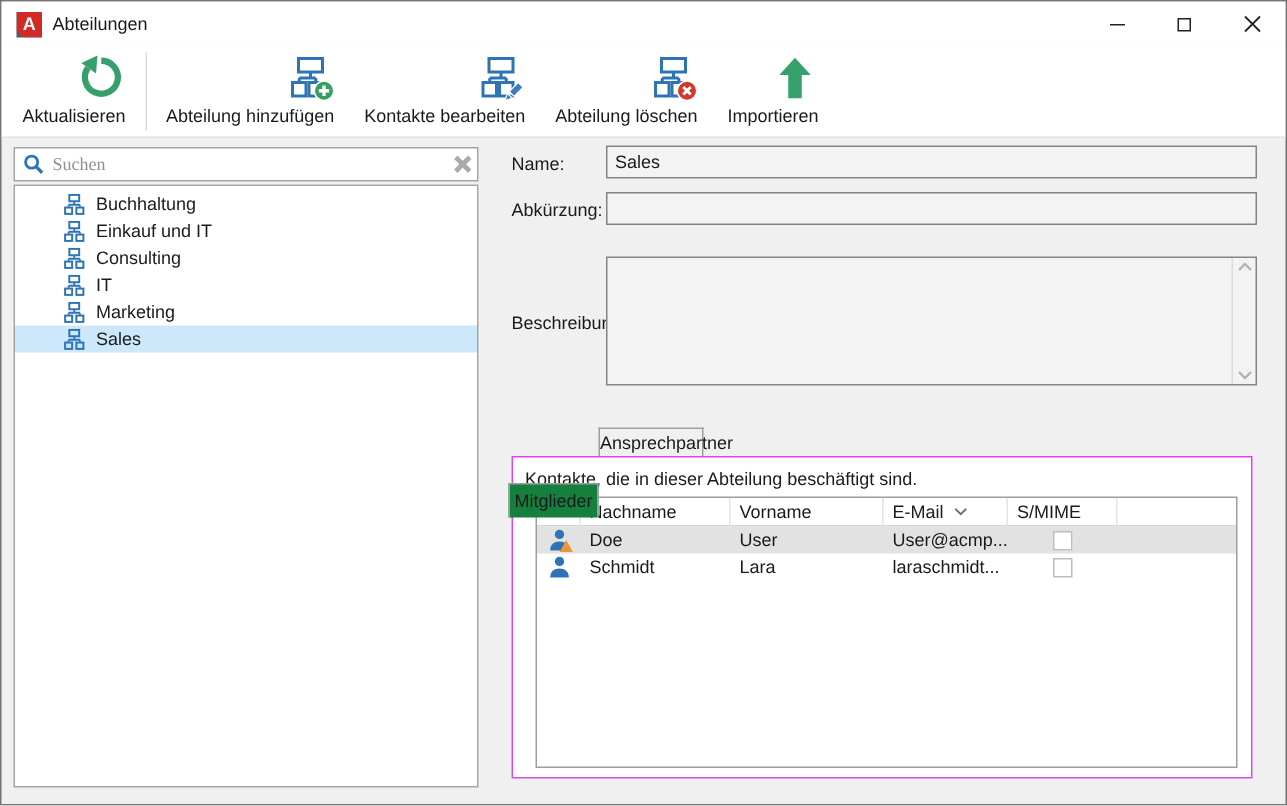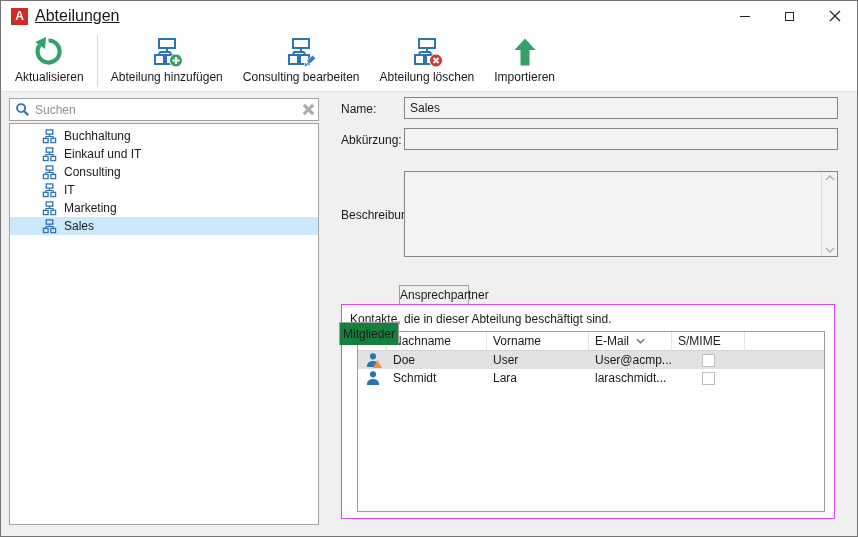--- a/index.html
+++ b/index.html
@@ -7,41 +7,41 @@
   .window { position:relative; width:858px; height:537px; background:#f0f0f0;
             border:1px solid #747474; overflow:hidden; color:#1a1a1a; }
 
   
   .titlebar { position:absolute; top:0; left:0; right:0; height:30px; background:#fff; }
   .app-icon { position:absolute; left:10px; top:7px; width:17px; height:17px; background:#58595b; }
   .app-icon .red { position:absolute; inset:0; background:#d22b27;
                    clip-path:polygon(0 0,100% 0,100% 100%,26% 100%,0 74%); }
   .app-icon .letter { position:absolute; inset:0; color:#fff; font-weight:bold; font-size:12px;
                       text-align:center; line-height:16px; }
-  .title-text { position:absolute; left:34px; top:0; height:30px; line-height:30px; font-size:16px;text-decoration:underline; }
+  .title-text { position:absolute; left:34px; top:0; height:30px; line-height:30px; font-size:12px; }
   .win-controls { position:absolute; right:0; top:0; height:30px; display:flex; }
   .win-btn { width:45px; height:30px; display:flex; align-items:center; justify-content:center; }
   .glyph-min { width:10px; height:1px; background:#222; }
   .glyph-max { width:9px; height:9px; border:1px solid #222; }
 
   
   .toolbar { position:absolute; top:30px; left:0; right:0; height:61px; background:#fff;
              border-bottom:1px solid #e2e2e2; display:flex; align-items:stretch; padding-left:4px; }
-  .tb-btn { display:flex; flex-direction:column; align-items:center; justify-content:flex-start;
+  .tb-btn { display:flex; flex-direction:column; align-items:flex-end; justify-content:flex-start;
             padding:5px 10px 4px; cursor:default; }
   .tb-btn .ico { width:32px; height:32px; }
   .tb-btn .lbl { font-size:12px; margin-top:2px; white-space:nowrap; }
   .tb-sep { width:1px; background:#d9d9d9; margin:4px 3px; }
 
   
   .search-box { position:absolute; left:8px; top:97px; width:310px; height:23px; background:#fff;
                 border:1px solid #a3a3a3; display:flex; align-items:center; }
   .search-box svg.mag { margin:0 5px 0 5px; }
   .search-input { flex:1; border:none; outline:none; background:transparent; font-size:12px;
-                  font-family:Liberation Sans, sans-serif; color:#000000; height:19px; }
+                  font-family:Liberation Serif, serif; color:#000000; height:19px; }
   .search-input::placeholder { color:#8f8f8f; }
   .clear-btn { width:20px; height:20px; display:flex; align-items:center; justify-content:center; }
 
   .dept-list { position:absolute; left:8px; top:122px; width:310px; height:402px; background:#fff;
                border:1px solid #a3a3a3; padding-top:3px; }
   .dept-item { height:18px; display:flex; align-items:center; padding-left:32px; font-size:12px; }
   .dept-item svg { margin-right:7px; flex:none; }
   .dept-item.selected { background:#cde8fa; }
 
   
@@ -127,21 +127,21 @@
     </div>
     <div class="tb-btn">
       <svg class="ico" viewBox="0 0 32 32">
         <rect x="8" y="3" width="16" height="9" fill="#fff" stroke="#2e74b5" stroke-width="2"></rect>
         <path d="M16 12 v4 M8.5 16 h11 M8.5 16 v3 M19.5 16 v3" stroke="#2e74b5" stroke-width="2" fill="none"></path>
         <rect x="4" y="19" width="9" height="9" fill="#fff" stroke="#2e74b5" stroke-width="2"></rect>
         <rect x="15" y="19" width="9" height="9" fill="#fff" stroke="#2e74b5" stroke-width="2"></rect>
         <path d="M21.5 25 l6-6 3.2 3.2 -6 6 z" fill="#3c7dc0" stroke="#fff" stroke-width="0.8"></path>
         <path d="M18.7 31 l1.6-4.8 3.2 3.2 z" fill="#3c7dc0" stroke="#fff" stroke-width="0.8"></path>
       </svg>
-      <span class="lbl">Consulting bearbeiten</span>
+      <span class="lbl">Kontakte bearbeiten</span>
     </div>
     <div class="tb-btn">
       <svg class="ico" viewBox="0 0 32 32">
         <rect x="8" y="3" width="16" height="9" fill="#fff" stroke="#2e74b5" stroke-width="2"></rect>
         <path d="M16 12 v4 M8.5 16 h11 M8.5 16 v3 M19.5 16 v3" stroke="#2e74b5" stroke-width="2" fill="none"></path>
         <rect x="4" y="19" width="9" height="9" fill="#fff" stroke="#2e74b5" stroke-width="2"></rect>
         <rect x="15" y="19" width="9" height="9" fill="#fff" stroke="#2e74b5" stroke-width="2"></rect>
         <circle cx="25" cy="24.5" r="6.5" fill="#cf3a2b" stroke="#fff" stroke-width="1"></circle>
         <path d="M22.5 22 l5 5 M27.5 22 l-5 5" stroke="#fff" stroke-width="2"></path>
       </svg>

